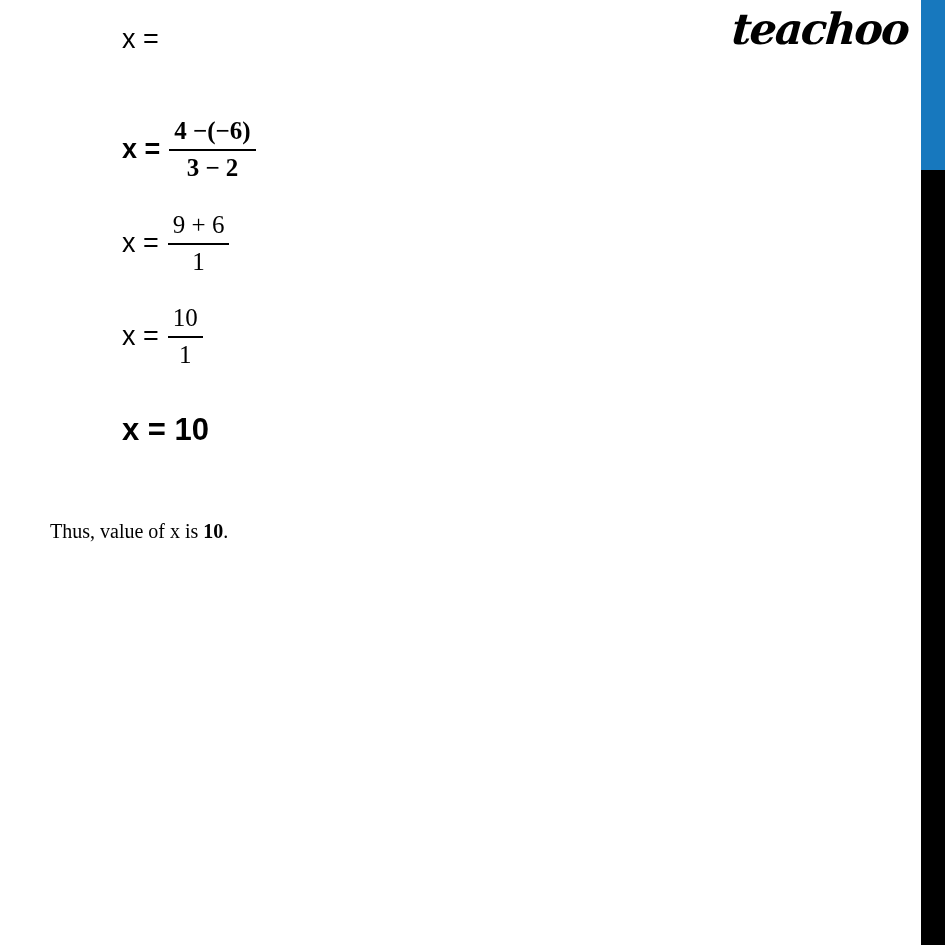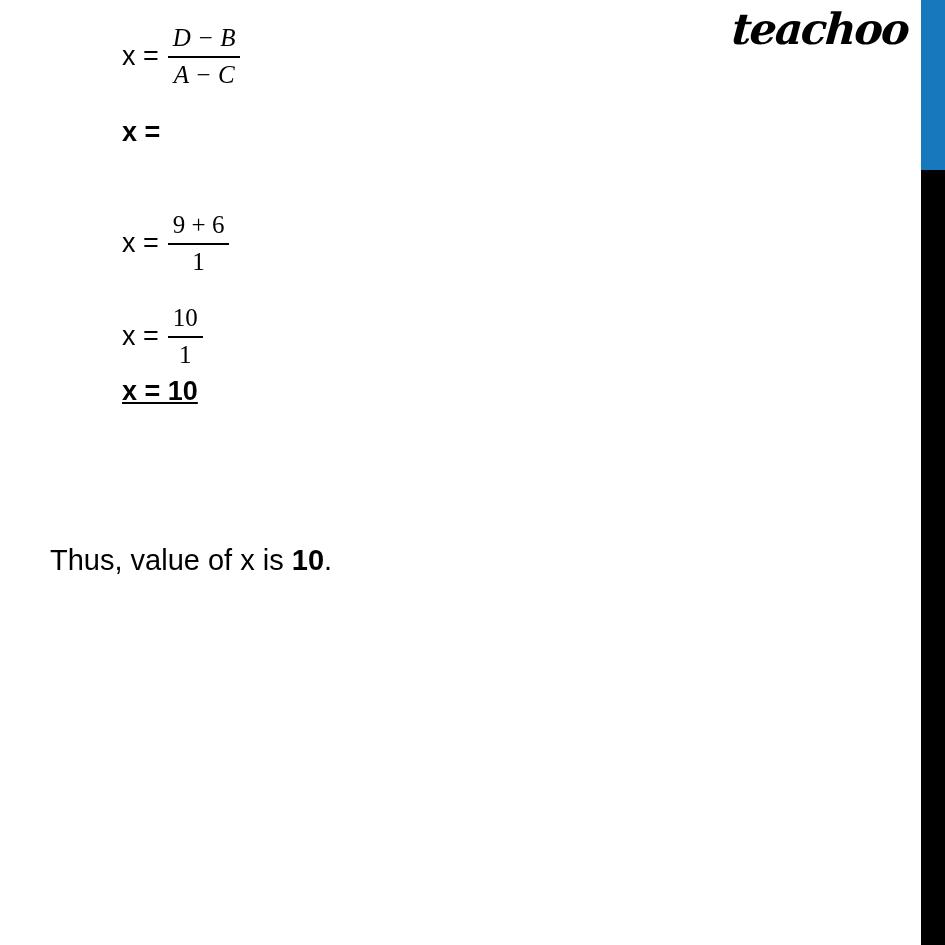--- a/index.html
+++ b/index.html
@@ -41,49 +41,50 @@
     font-size:25px;line-height:1.15;
   }
   .frac .num{border-bottom:2px solid #000;padding:0 5px 3px;}
   .frac .den{padding:3px 5px 0;}
   .eq1{top:24px;}
   .eq1 .num,.eq1 .den{font-style:italic;}
   .eq2{top:117px;font-weight:bold;}
   .eq3{top:211px;}
   .eq4{top:304px;}
   .result{
-    position:absolute;left:122px;top:376px;
-    font-size:27px;font-weight:bold;text-decoration:underline;
+    position:absolute;left:122px;top:412px;
+    font-size:31px;font-weight:bold;
   }
   .conclusion{
-    position:absolute;left:50px;top:544px;
-    font-size:29px;
+    position:absolute;left:50px;top:520px;
+    font-size:20px;
+    font-family:Liberation Serif, serif;
   }
   .conclusion .bold{font-weight:bold;}
 </style>
 </head>
 <body>
 
 <div class="slide">
 
   <div class="logo">teachoo</div>
 
   <div class="bar bar-blue" style="background: rgb(23, 120, 190);"></div>
   <div class="bar bar-black" style="background: rgb(0, 0, 0);"></div>
 
   <div class="eq eq1">
     <span class="lhs">x =</span>
-    <span class="frac">
-      <span class="num">D − B</span>
-      <span class="den">A − C</span>
-    </span>
   </div>
 
   <div class="eq eq2">
     <span class="lhs">x =</span>
+    <span class="frac">
+      <span class="num">4 −(−6)</span>
+      <span class="den">3 − 2</span>
+    </span>
   </div>
 
   <div class="eq eq3">
     <span class="lhs">x =</span>
     <span class="frac">
       <span class="num">9 + 6</span>
       <span class="den">1</span>
     </span>
   </div>
 

